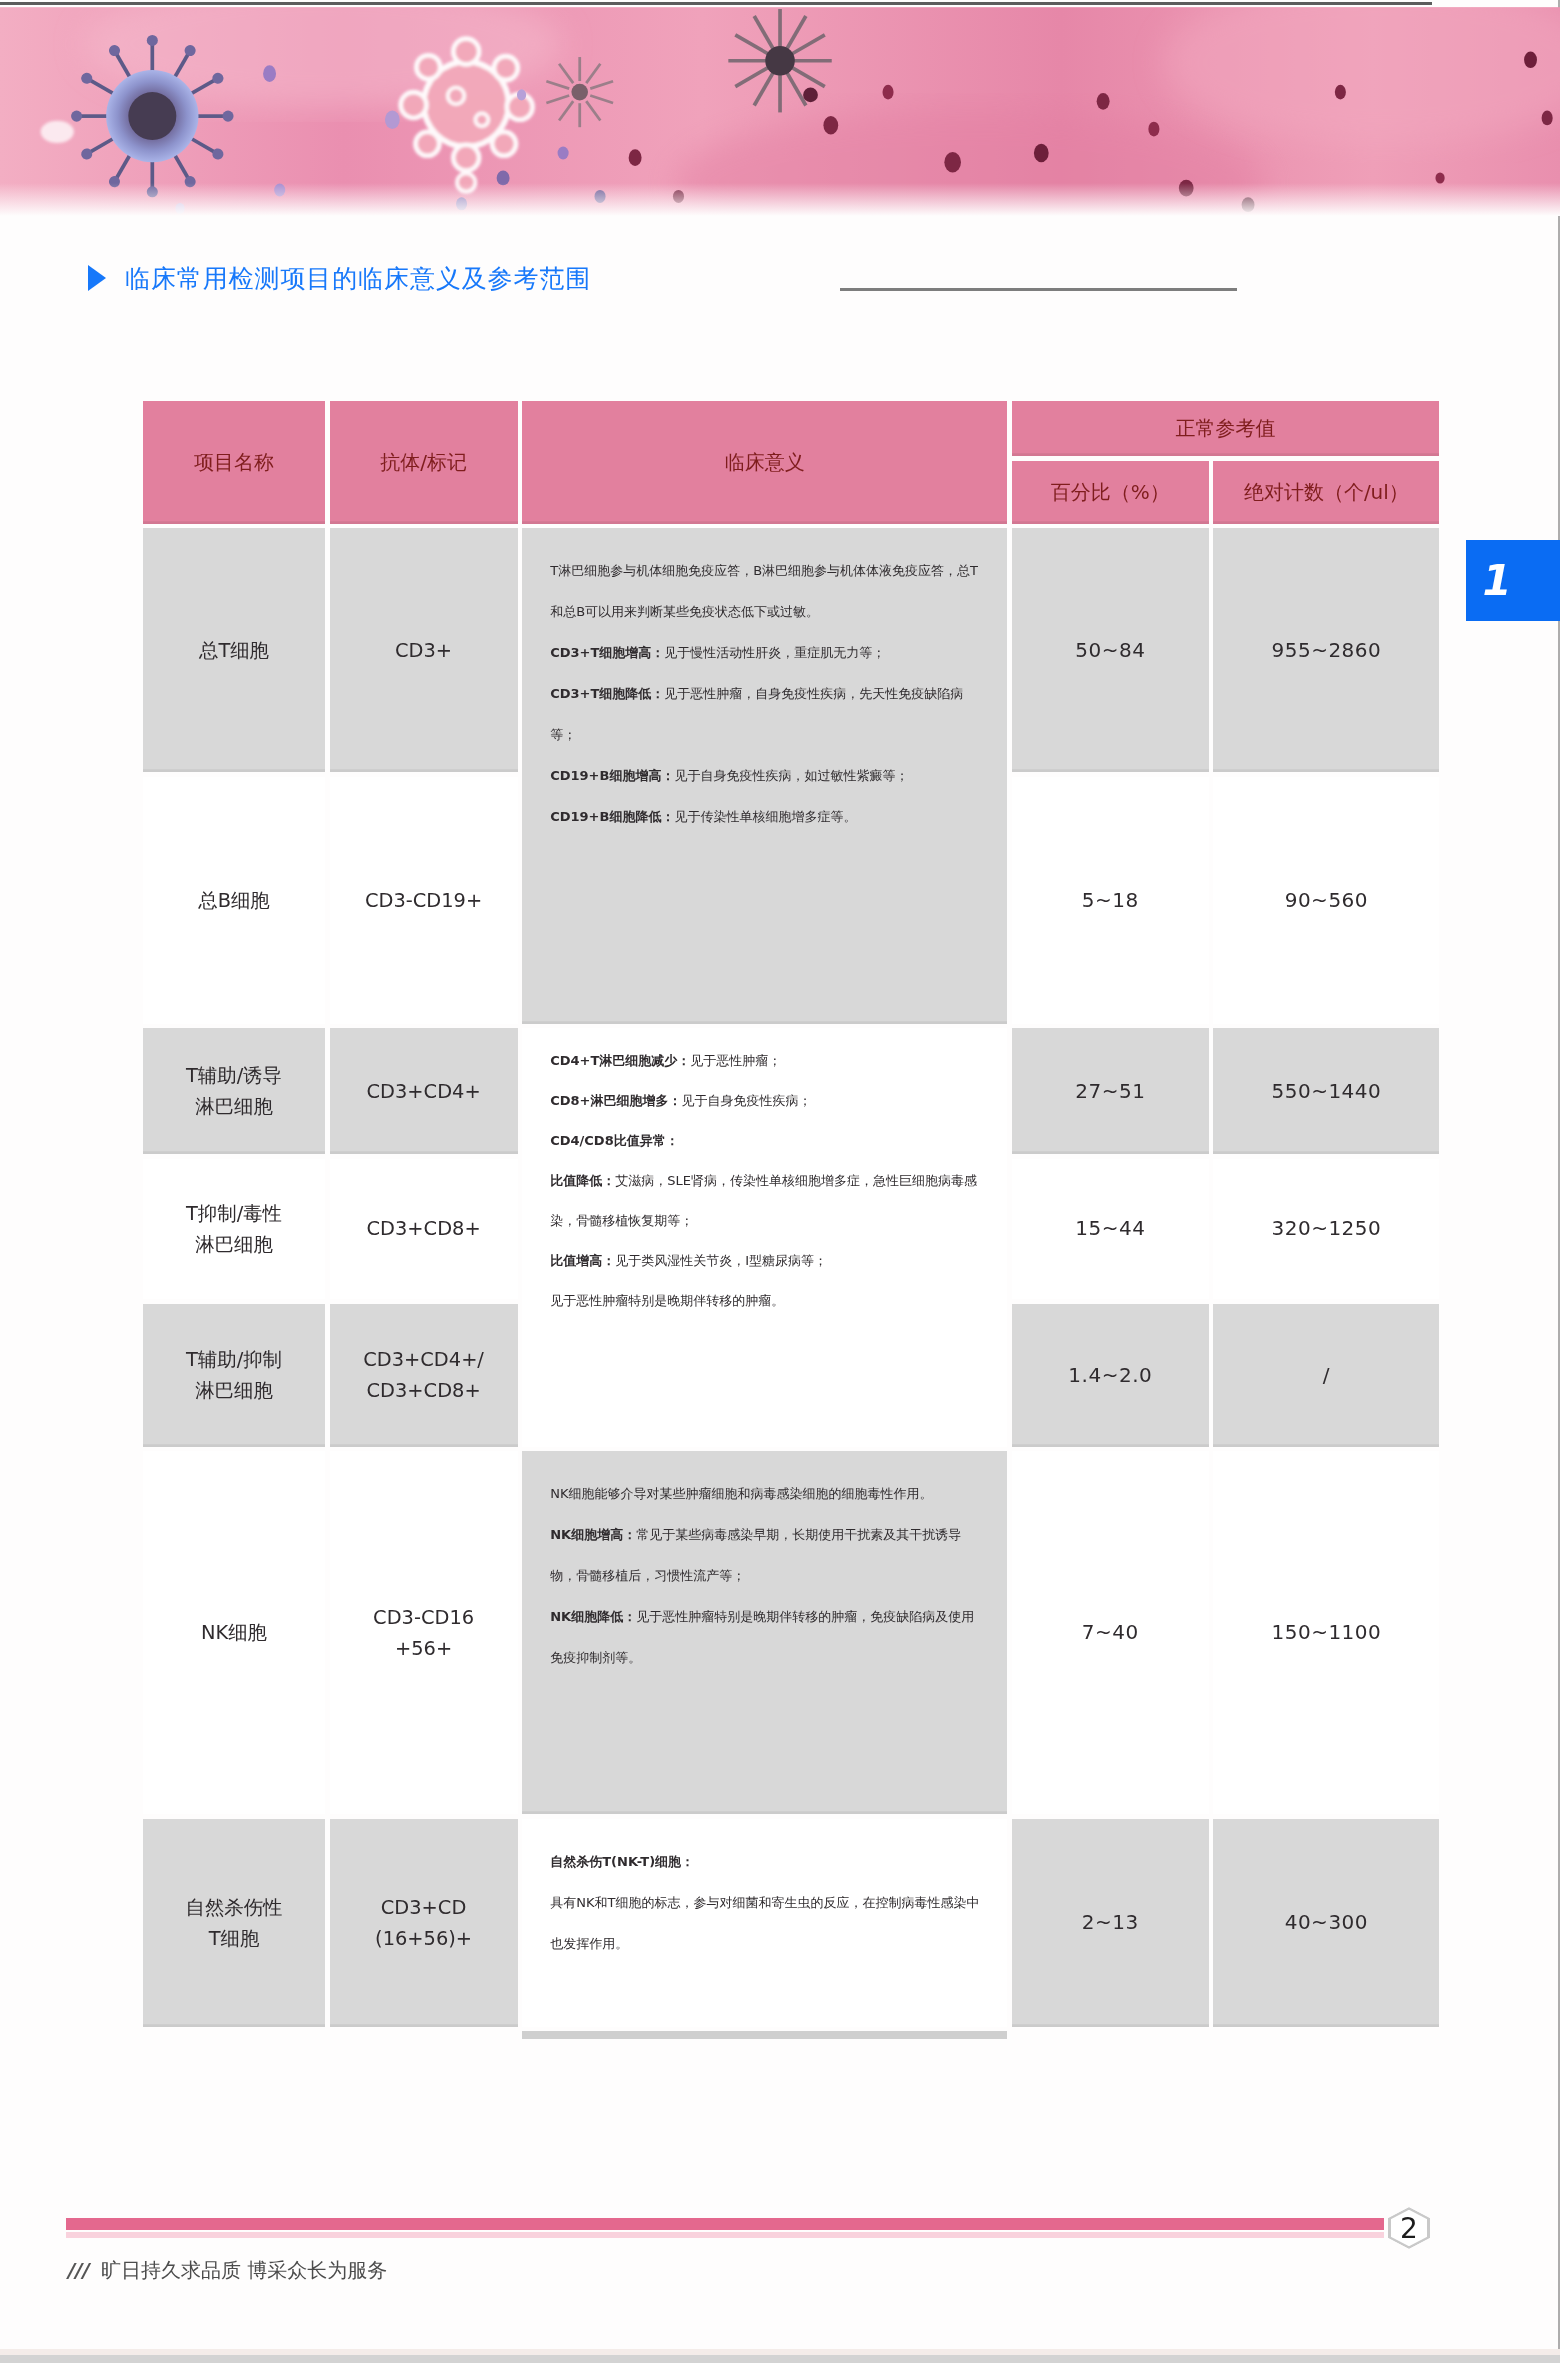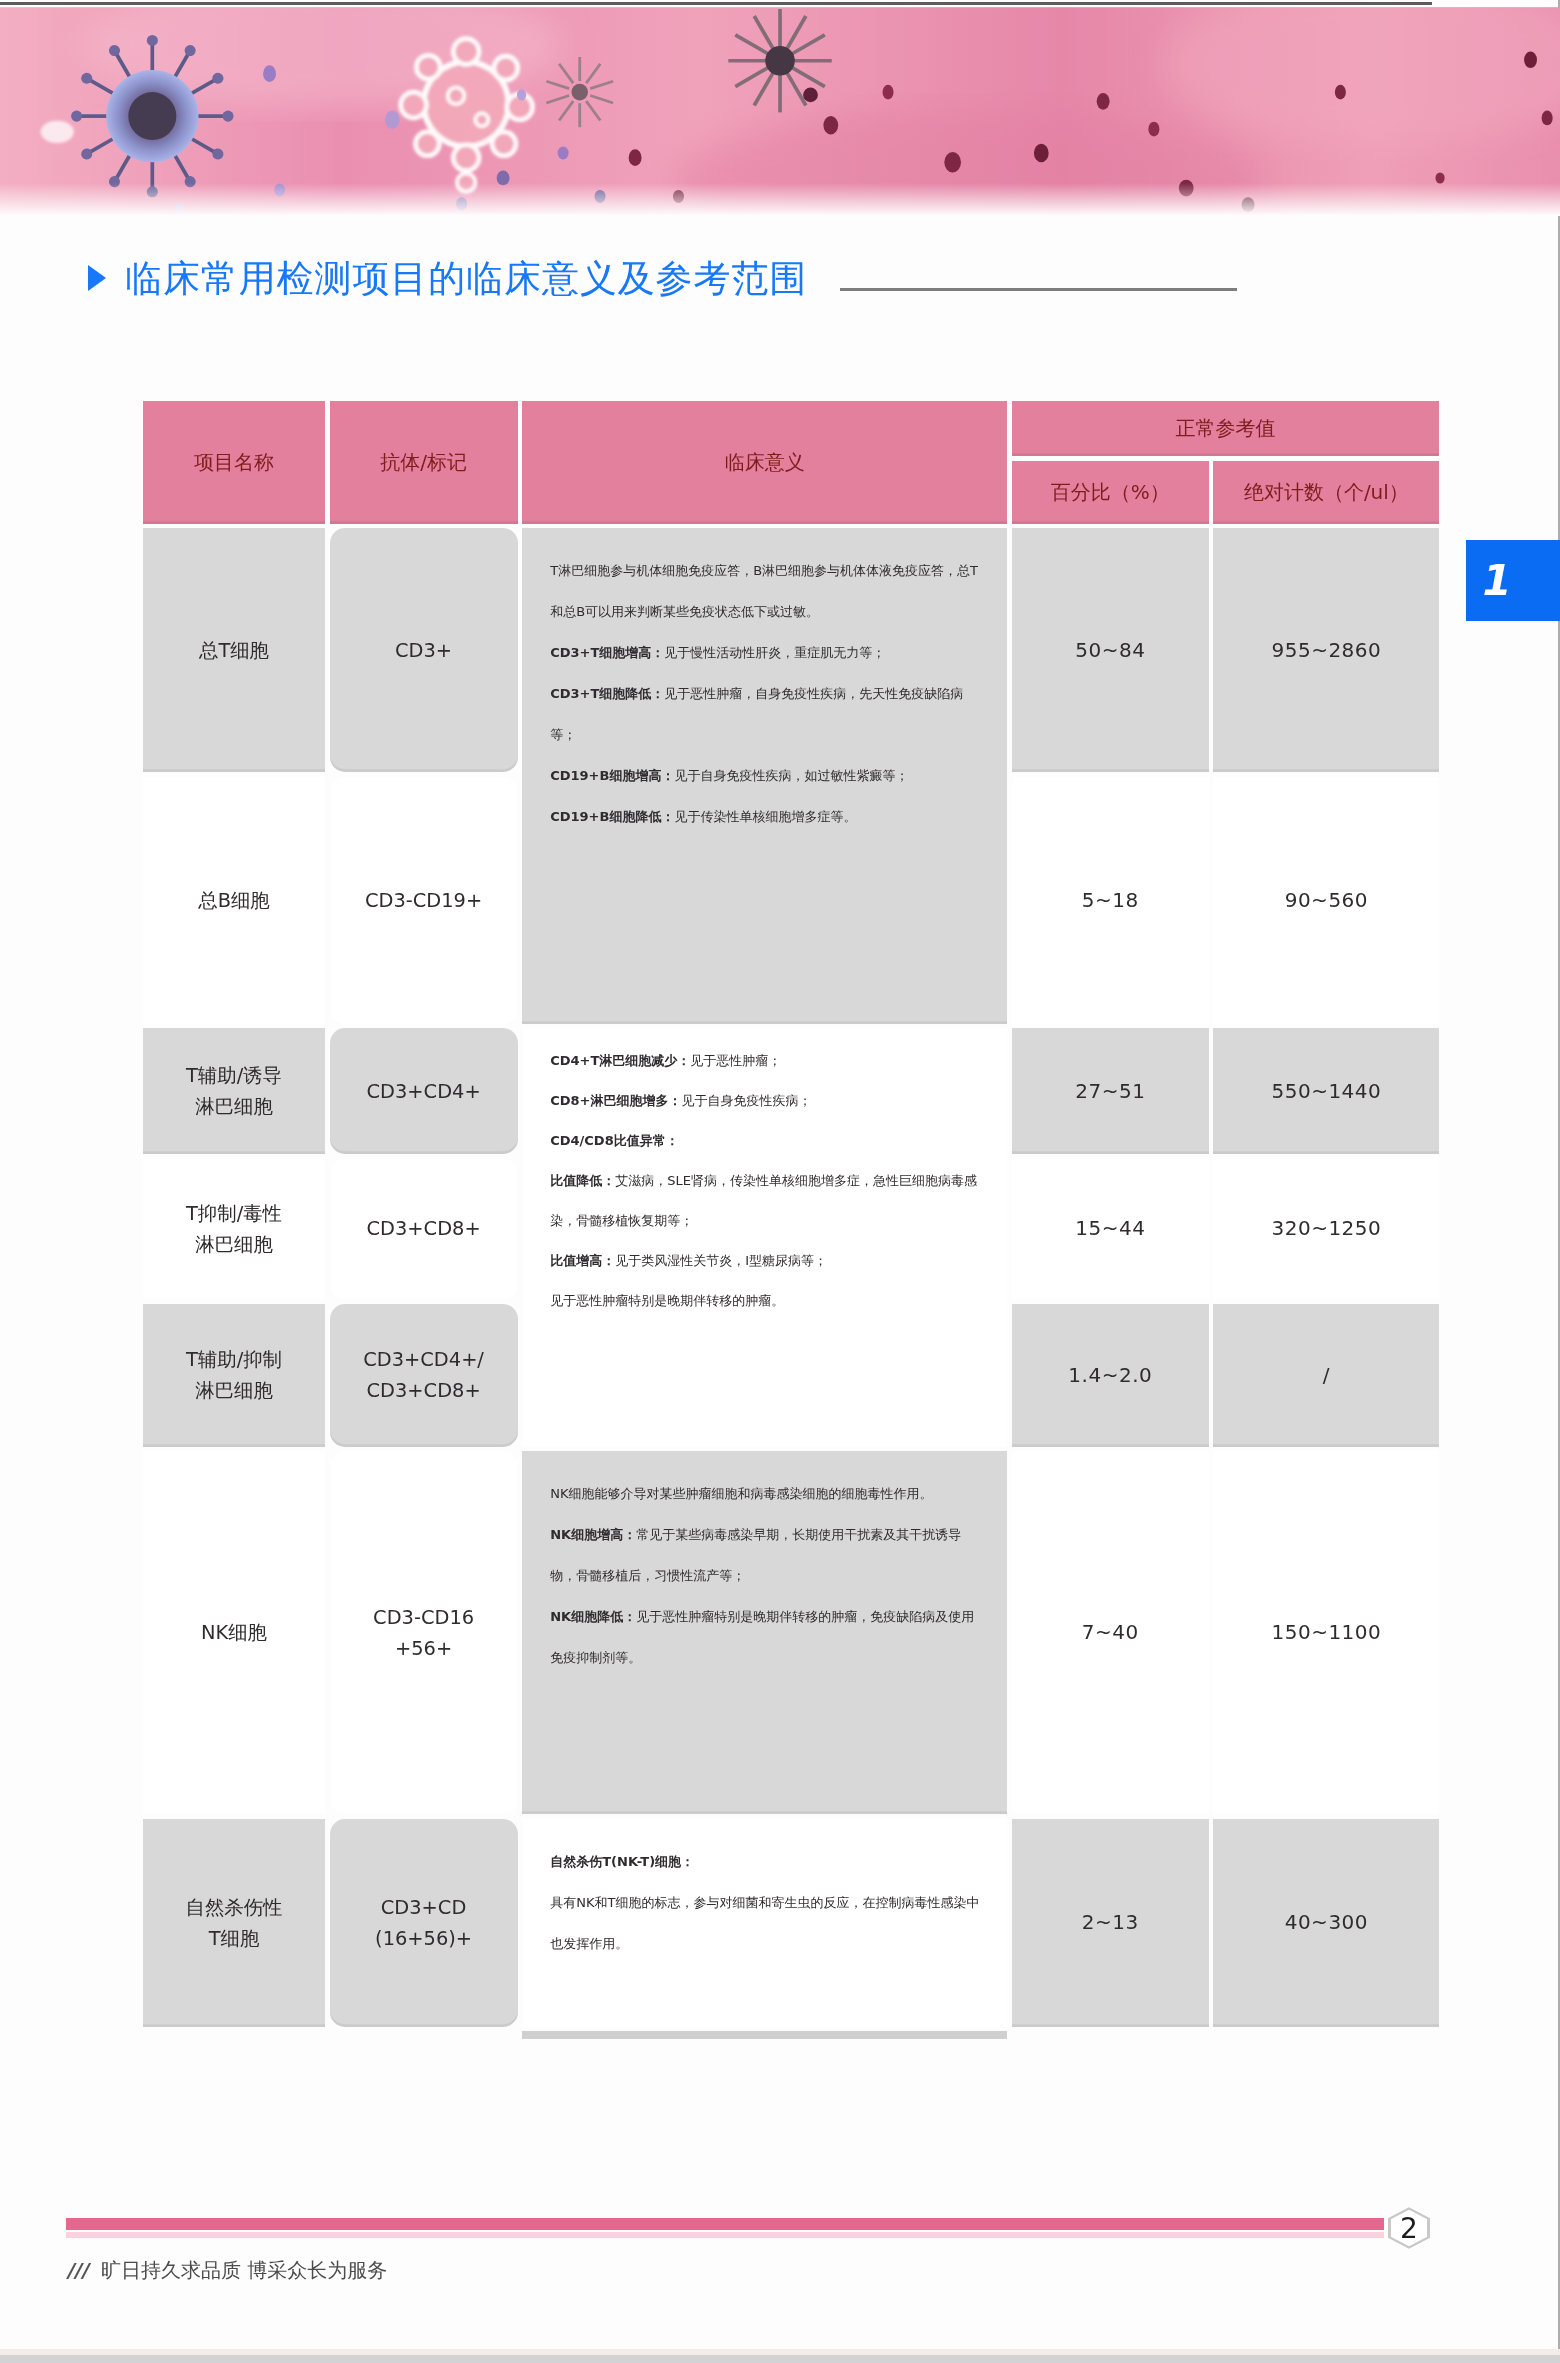--- a/index.html
+++ b/index.html
@@ -27,21 +27,21 @@
   
   .banner{position:absolute;left:0;top:7.4px;width:1561px;height:209px;overflow:hidden;}
   .banner svg{display:block;}
   .banner-fade{position:absolute;left:0;bottom:0;width:100%;height:33px;
     background:linear-gradient(to bottom,rgba(255,255,255,0),#fefdfd);}
 
   
   .title-row{position:absolute;left:88px;top:255px;width:1384px;height:52px;}
   .title-arrow{position:absolute;left:0;top:10px;width:0;height:0;
     border-left:18.5px solid var(--title-blue);border-top:13px solid transparent;border-bottom:13px solid transparent;}
-  .page-title{position:absolute;left:37px;top:0;font-size:37px;line-height:48px;font-weight:500;
+  .page-title{position:absolute;left:37px;top:0;font-size:25px;line-height:48px;font-weight:500;
     color:var(--title-blue);letter-spacing:0.9px;white-space:nowrap;}
   .title-rule{position:absolute;left:752px;top:33px;width:397px;height:2.8px;background:#7d7d7d;}
 
   
   .side-tab{position:absolute;left:1466px;top:540px;width:95px;height:81px;background:var(--tab-blue);
     display:flex;align-items:center;padding-left:16.6px;color:#fff;font-size:42px;font-weight:bold;font-style:italic;}
 
   
   .ref-table{
     position:absolute;left:143px;top:401px;width:1278px;
@@ -62,21 +62,21 @@
   .sig.tight{line-height:40px;padding-top:13px;}
   .stub{background:var(--stub-gray);}
 
   
   .h-name {grid-column:1;grid-row:1/span 2;}
   .h-marker{grid-column:2;grid-row:1/span 2;}
   .h-sig  {grid-column:3;grid-row:1/span 2;}
   .h-ref  {grid-column:4/span 2;grid-row:1;}
   .h-pct  {grid-column:4;grid-row:2;}
   .h-abs  {grid-column:5;grid-row:2;}
-  .c1{grid-column:1;} .c2{grid-column:2;border-radius:15px;} .c3{grid-column:3;} .c4{grid-column:4;} .c5{grid-column:5;}
+  .c1{grid-column:1;} .c2{grid-column:2;} .c3{grid-column:3;} .c4{grid-column:4;} .c5{grid-column:5;}
   .r3{grid-row:3;} .r4{grid-row:4;} .r5{grid-row:5;} .r6{grid-row:6;} .r7{grid-row:7;} .r8{grid-row:8;} .r9{grid-row:9;} .r10{grid-row:10;}
   .sig-a{grid-column:3;grid-row:3/span 2;}
   .sig-b{grid-column:3;grid-row:5/span 3;}
   .sig-c{grid-column:3;grid-row:8;}
   .sig-d{grid-column:3;grid-row:9;}
 
   
   .footer-bar{position:absolute;left:66px;top:2218px;width:1318px;height:12px;background:var(--footer-pink);}
   .footer-bar-glow{position:absolute;left:66px;top:2232px;width:1318px;height:5.5px;background:#f8c7d4;opacity:.8;}
   .page-badge{position:absolute;left:1388px;top:2207px;width:42px;height:42px;}

